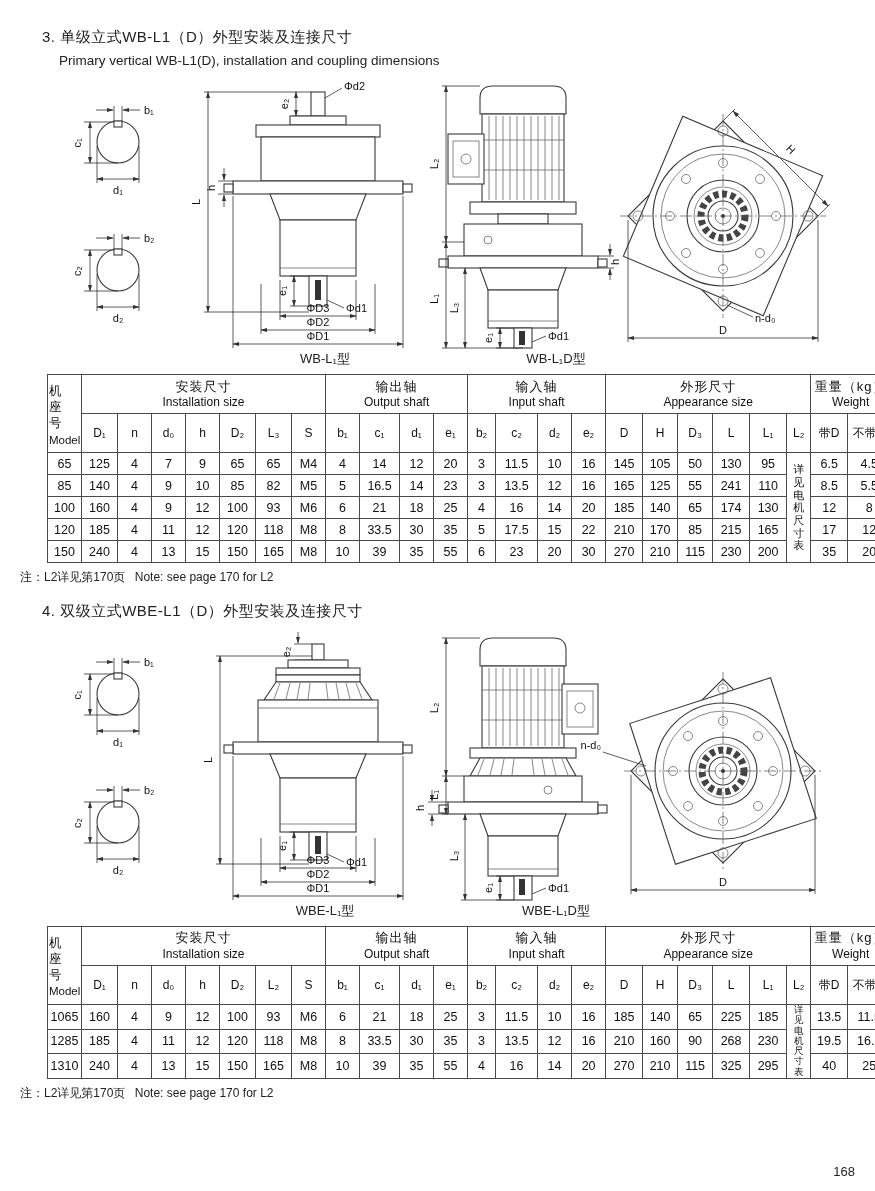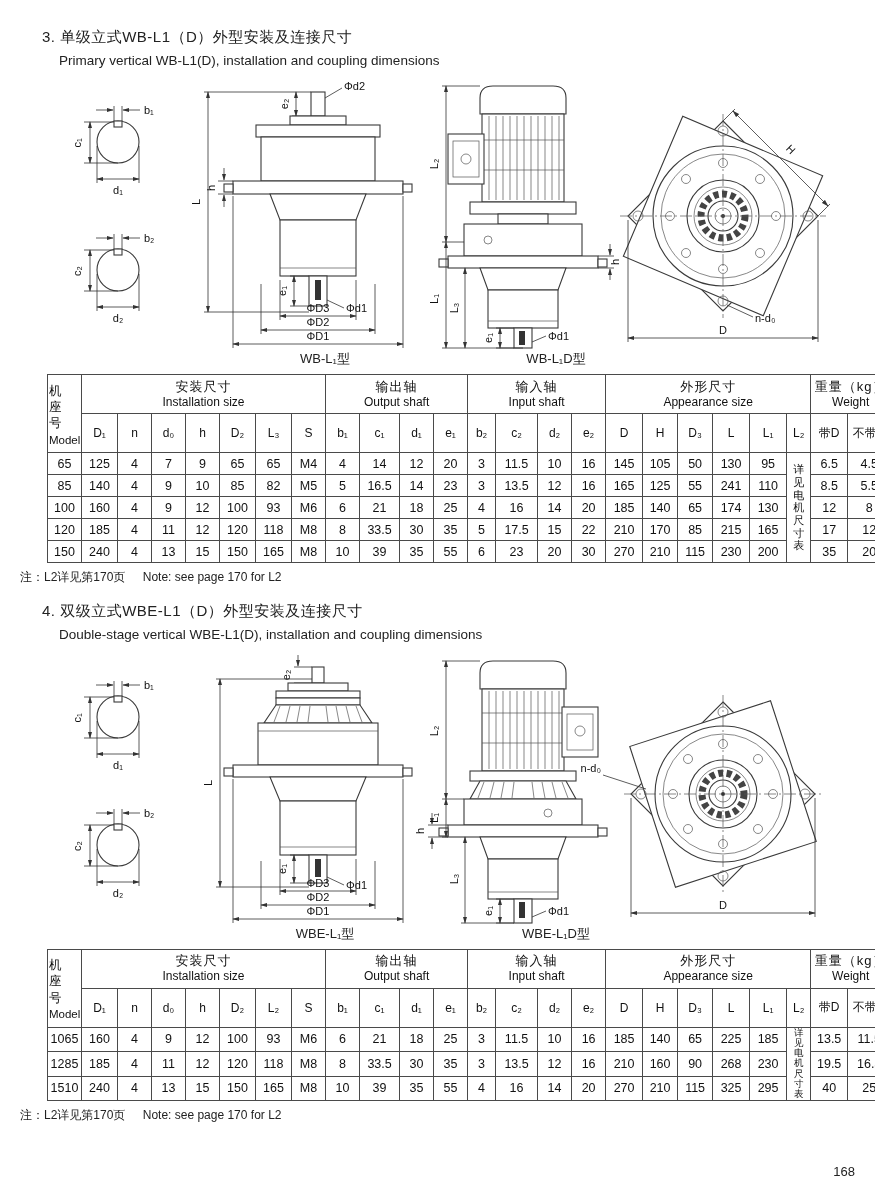--- a/index.html
+++ b/index.html
@@ -34,21 +34,21 @@
   .sub-row th{height:38px;font-size:12px;}
   .dim-table tbody td{height:21px;font-size:12.5px;}
   table.t2 tbody td{height:23px;}
   .model-th .vstack{margin-top:2px;}
   .vstack{display:inline-block;width:1em;word-break:break-all;line-height:1.3;font-size:12.5px;}
   .model-th .en{display:block;font-size:11.5px;margin-top:1px;}
   td.l2-note{padding:0;}
   td.l2-note .vstack{font-size:11px;line-height:1.15;}
   table.t2 td.l2-note .vstack{font-size:9.5px;line-height:1.08;}
   .note-line{font-size:12px;color:#222;margin:6px 0 0 2px;}
-  .note-line .en{margin-left:14px;}
+  .note-line .en{margin-left:6px;}
   .page-number{position:absolute;right:20px;bottom:12px;font-size:13px;color:#222;}
   .sec4{margin-top:14px;}
   svg text{font-family:"Liberation Sans","DejaVu Sans",sans-serif;font-size:11px;fill:#111;}
   svg .ln{stroke:#3a3a3a;stroke-width:1.1;fill:none;}
   svg .fig{stroke:#3a3a3a;stroke-width:1.1;fill:#fff;}
   svg .thin{stroke:#555;stroke-width:.7;fill:none;}
   svg .dim{stroke:#333;stroke-width:.8;fill:none;}
   svg .dk{fill:#333;stroke:none;}
 </style>
 </head>
@@ -471,21 +471,20 @@
       </tbody>
   </table>
 
   <div class="note-line">
     <span class="zh">注：L2详见第170页</span>
     <span class="en">Note: see page 170 for L2</span>
   </div>
 
   <div class="sec-title sec4">
     <div class="zh">4. 双级立式WBE-L1（D）外型安装及连接尺寸</div>
-    <div class="en">Double-stage vertical WBE-L1(D), installation and coupling dimensions</div>
   </div>
 
   <div class="draw-wrap">
   <svg width="840" height="276" viewBox="0 0 840 276">
 
     <g>
       <circle class="fig" cx="100" cy="68" r="21" fill="url(#hatch)"></circle>
       <rect class="fig" x="96" y="47" width="8" height="6"></rect>
       <line class="dim" x1="96" y1="47" x2="96" y2="32"></line>
           <line class="dim" x1="104" y1="47" x2="104" y2="32"></line>
@@ -811,21 +810,21 @@
           <td>16</td>
           <td>210</td>
           <td>160</td>
           <td>90</td>
           <td>268</td>
           <td>230</td>
           <td>19.5</td>
           <td>16.5</td>
         </tr>
         <tr>
-          <td>1510</td>
+          <td>1310</td>
           <td>240</td>
           <td>4</td>
           <td>13</td>
           <td>15</td>
           <td>150</td>
           <td>165</td>
           <td>M8</td>
           <td>10</td>
           <td>39</td>
           <td>35</td>

